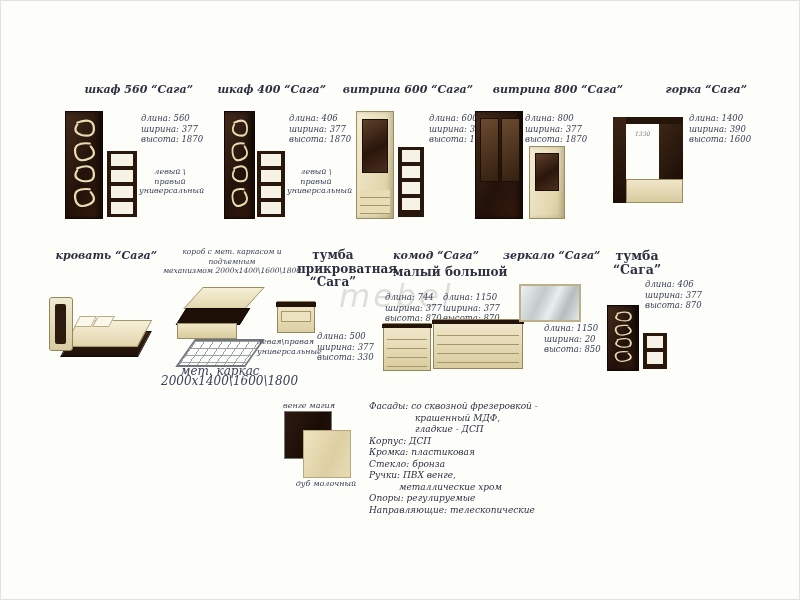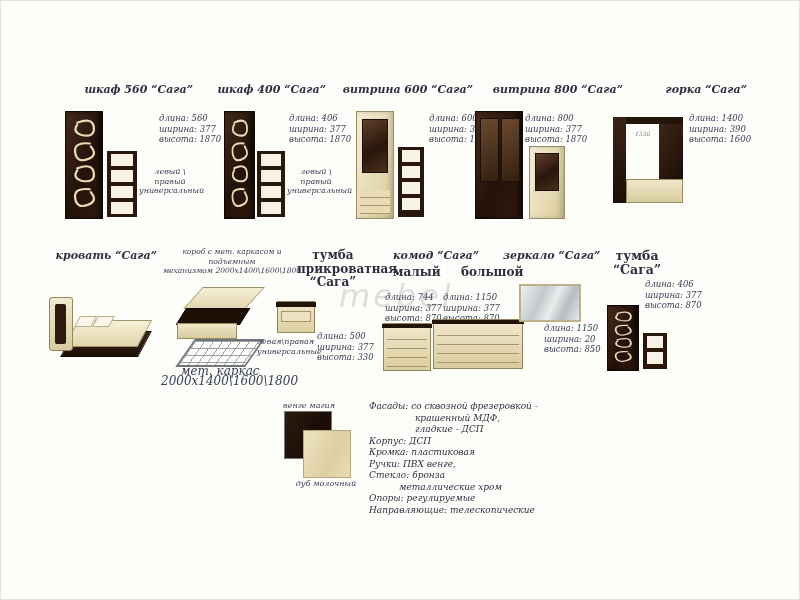--- a/index.html
+++ b/index.html
@@ -79,21 +79,21 @@
   <div class="t" style="left:326px;width:146px;">витрина 600 “Сага”</div>
   <div class="t" style="left:476px;width:146px;">витрина 800 “Сага”</div>
   <div class="t" style="left:642px;width:104px;">горка “Сага”</div>
 
   <div class="cab-dark" style="left:64px;top:110px;width:36px;height:106px;">
     <svg class="swirl" viewBox="0 0 30 104" preserveAspectRatio="none">
       <path d="M9 8 Q24 2 25 13 Q26 24 13 21 Q4 18 9 10 M21 30 Q5 28 7 40 Q9 51 20 46 Q29 42 22 33 M9 56 Q24 50 25 61 Q26 72 13 69 Q4 66 9 58 M21 78 Q5 76 7 88 Q9 99 20 94 Q29 90 22 81" fill="none" stroke="#e8dcb2" stroke-width="2.2" stroke-linecap="round"></path>
     </svg>
   </div>
   <div class="shelf-unit" style="left:106px;top:150px;width:30px;height:66px;"></div>
-  <div class="dims" style="left:158px;top:112px;">
+  <div class="dims" style="left:140px;top:112px;">
     <div>длина: 560</div>
     <div>ширина: 377</div>
     <div>высота: 1870</div>
   </div>
   <div class="note" style="left:138px;top:166px;width:62px;">
     <div>левый \ правый</div>
     <div>универсальный</div>
   </div>
 
   <div class="cab-dark" style="left:223px;top:110px;width:29px;height:106px;">
@@ -188,21 +188,21 @@
     <div>универсальные</div>
   </div>
   <div class="dims" style="left:316px;top:330px;">
     <div>длина: 500</div>
     <div>ширина: 377</div>
     <div>высота: 330</div>
   </div>
 
   <div class="t" style="left:386px;top:248px;width:92px;">комод “Сага”</div>
   <div class="t2" style="left:392px;top:264px;width:36px;">малый</div>
-  <div class="t2" style="left:460px;top:264px;width:44px;">большой</div>
+  <div class="t2" style="left:444px;top:264px;width:44px;">большой</div>
   <div class="dims" style="left:384px;top:291px;">
     <div>длина: 744</div>
     <div>ширина: 377</div>
     <div>высота: 870</div>
   </div>
   <div class="dims" style="left:442px;top:291px;">
     <div>длина: 1150</div>
     <div>ширина: 377</div>
     <div>высота: 870</div>
   </div>
@@ -243,20 +243,20 @@
   <div class="swatch" style="left:283px;top:410px;background:linear-gradient(115deg,#2d1a11,#1a0d06 60%,#271409);z-index:1;"></div>
   <div class="swatch" style="left:302px;top:429px;background:linear-gradient(115deg,#efe4c2,#ddcfa2 60%,#e9dcb6);border-color:#b5a87f;z-index:2;"></div>
   <div class="swatch-label" style="left:292px;top:478px;width:66px;">дуб молочный</div>
 
   <div class="materials">
     <div>Фасады: со сквозной фрезеровкой -</div>
     <div class="ind1">крашенный МДФ,</div>
     <div class="ind1">гладкие - ДСП</div>
     <div>Корпус: ДСП</div>
     <div>Кромка: пластиковая</div>
+    <div>Стекло: бронза</div>
     <div>Ручки: ПВХ венге,</div>
-    <div>Стекло: бронза</div>
     <div class="ind2">металлические хром</div>
     <div>Опоры: регулируемые</div>
     <div>Направляющие: телескопические</div>
   </div>
 
 </div>
 
 </body></html>

